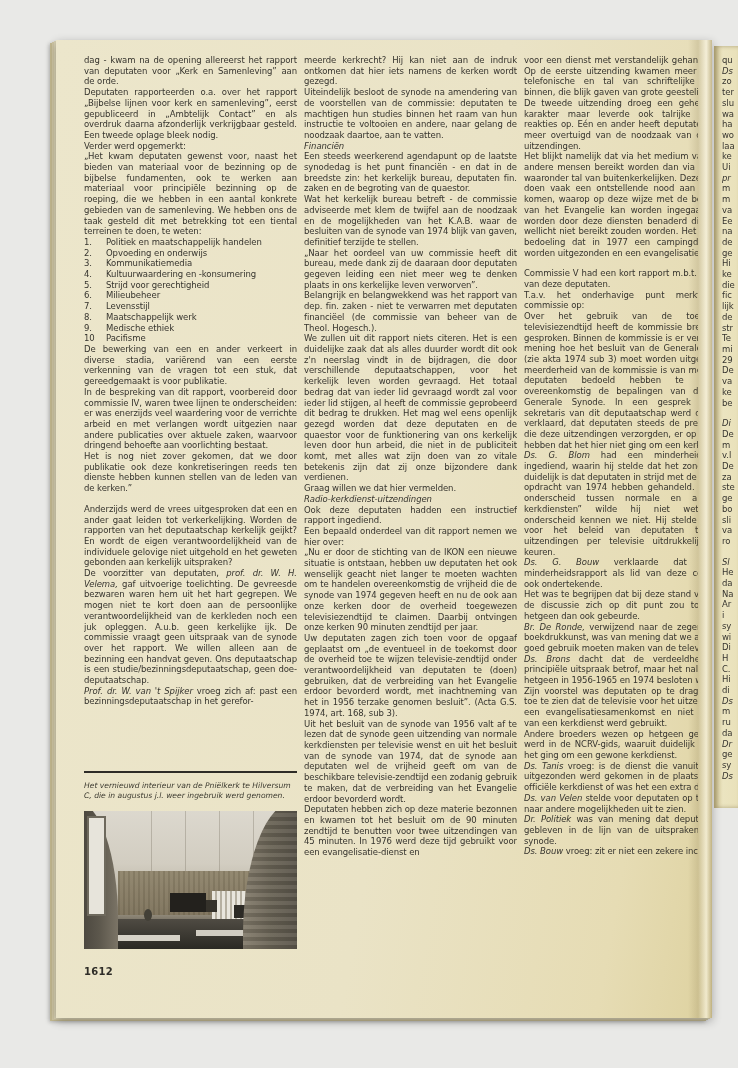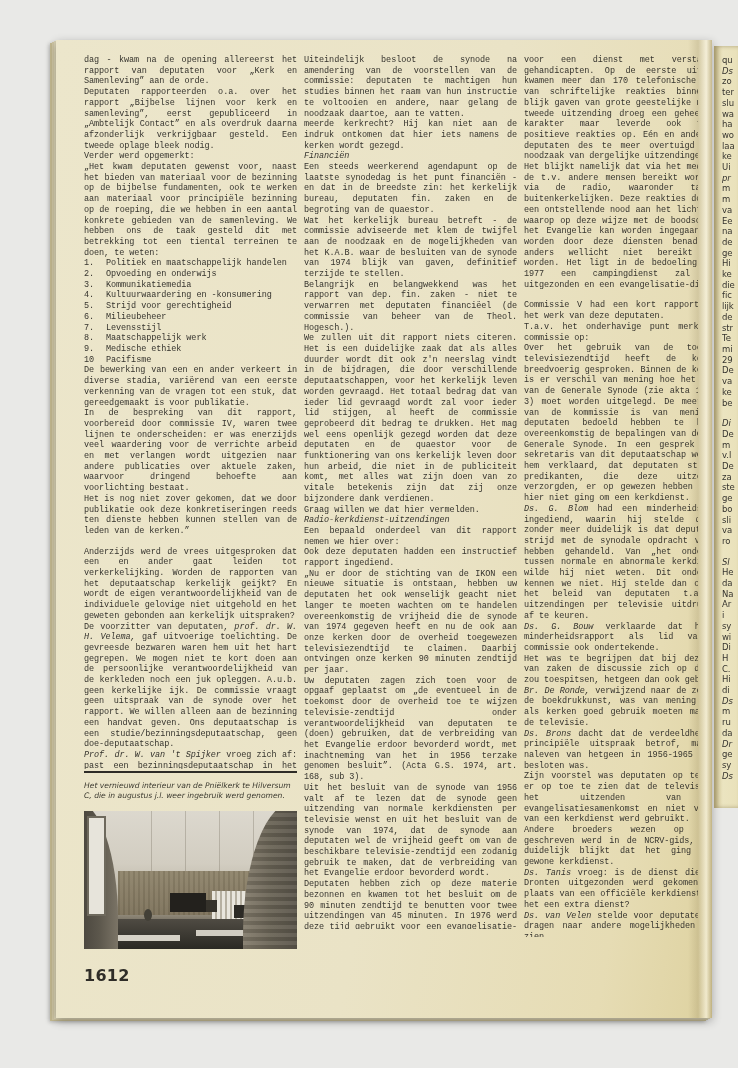--- a/index.html
+++ b/index.html
@@ -15,21 +15,21 @@
     box-shadow:
       0 3px 9px rgba(0,0,0,.30),
       -2px 1px 0 #d9d2b4,
       -4px 2px 0 #cfc6a4,
       -6px 3px 0 #c2b890,
       -7px 4px 4px rgba(0,0,0,.25);
   }
   .col{
     position:absolute;top:15px;width:213px;
     font-size:8.5px;line-height:10.7px;letter-spacing:-0.08px;
-    color:#36342e;text-align:justify;font-family:Liberation Mono, monospace;
+    color:#36342e;text-align:justify;
   }
   .col1{left:28px;height:714px;overflow:hidden;}
   .col2{left:248px;height:874px;overflow:hidden;}
   .col3clip{position:absolute;left:468px;top:15px;width:174px;height:882px;overflow:hidden;}
   .col3{position:relative;top:0;left:0;width:213px;}
   .blk{margin:0;}
   .s-h{font-style:italic;}
   .s-sp{height:10px;}
   .s-li{display:flex;text-align:left;}
   .num{flex:0 0 22px;}
@@ -58,21 +58,21 @@
   .ph-slats{position:absolute;left:128px;top:80px;width:54px;height:32px;
     background:repeating-linear-gradient(90deg,#e9e6dd 0 3px,#b6b0a1 3px 5px);}
   .ph-floor{position:absolute;left:0;bottom:0;width:100%;height:30px;background:linear-gradient(180deg,#4f4b43,#2b2923);}
   .ph-benchL{position:absolute;left:0;bottom:8px;width:96px;height:6px;background:#d6d2c7;box-shadow:0 9px 0 -3px #bdb8ab;}
   .ph-benchR{position:absolute;left:112px;bottom:13px;width:101px;height:6px;background:#d1cdc2;box-shadow:0 9px 0 -3px #b8b3a6;}
   .ph-pulpit{position:absolute;left:86px;top:82px;width:36px;height:19px;background:#23211d;}
   .ph-pulpit:after{content:"";position:absolute;right:-11px;bottom:0;width:11px;height:12px;background:#35322b;}
   .ph-plant1{position:absolute;left:22px;top:90px;width:11px;height:17px;background:#3a382f;border-radius:50% 50% 30% 30%;}
   .ph-plant2{position:absolute;left:60px;top:98px;width:8px;height:12px;background:#434037;border-radius:50%;}
   .ph-bin{position:absolute;left:150px;top:94px;width:11px;height:13px;background:#2c2a25;}
-  .pagenum{position:absolute;left:28px;top:926px;font-size:16px;font-weight:bold;color:#2f2d28;letter-spacing:.3px;}
+  .pagenum{position:absolute;left:28px;top:926px;font-size:10px;font-weight:bold;color:#2f2d28;letter-spacing:.3px;}
   
   .fold{position:absolute;right:0;top:0;width:24px;height:100%;
     background:linear-gradient(90deg,rgba(95,78,35,0) 0%,rgba(95,78,35,.15) 42%,rgba(255,252,240,.55) 76%,rgba(120,100,50,.30) 100%);}
   .page2{
     position:absolute;left:714px;top:46px;width:24px;height:762px;
     background:linear-gradient(90deg,#d6cb9e 0%,#ebe4c0 38%,#e9e1ba 100%);
     box-shadow:inset 3px 0 4px rgba(100,85,40,.45);
   }
   .colf{
     position:absolute;left:8px;top:9px;width:18px;height:944px;overflow:hidden;
@@ -134,31 +134,32 @@
       <div class="blk"><span class="txt">In de bespreking van dit rapport, voorbereid door commissie IV, waren twee lijnen te onderscheiden: er was enerzijds veel waardering voor de verrichte arbeid en met verlangen wordt uitgezien naar andere publicaties over aktuele zaken, waarvoor dringend behoefte aan voorlichting bestaat.</span></div>
       <div class="blk"><span class="txt">Het is nog niet zover gekomen, dat we door publikatie ook deze konkretiseringen reeds ten dienste hebben kunnen stellen van de leden van de kerken.”</span></div>
       <div class="blk s-sp"></div>
       <div class="blk"><span class="txt">Anderzijds werd de vrees uitgesproken dat een en ander gaat leiden tot verkerkelijking. Worden de rapporten van het deputaatschap kerkelijk geijkt? En wordt de eigen verantwoordelijkheid van de individuele gelovige niet uitgehold en het geweten gebonden aan kerkelijk uitspraken?</span></div>
       <div class="blk"><span class="pre">De voorzitter van deputaten, </span><span class="lead">prof. dr. W. H. Velema,</span><span class="txt"> gaf uitvoerige toelichting. De gevreesde bezwaren waren hem uit het hart gegrepen. We mogen niet te kort doen aan de persoonlijke verantwoordelijkheid van de kerkleden noch een juk opleggen. A.u.b. geen kerkelijke ijk. De commissie vraagt geen uitspraak van de synode over het rapport. We willen alleen aan de bezinning een handvat geven. Ons deputaatschap is een studie/bezinningsdeputaatschap, geen doe-deputaatschap.</span></div>
       <div class="blk"><span class="lead">Prof. dr. W. van 't Spijker</span><span class="txt"> vroeg zich af: past een bezinningsdeputaatschap in het gerefor-</span></div>
     </div>
 
   <div class="col col2">
 
-  <div class="blk"><span class="txt">Uiteindelijk besloot de synode na amendering van de voorstellen van de commissie: deputaten te machtigen hun studies binnen het raam van hun instructie te voltooien en andere, naar gelang de noodzaak daartoe, aan te vatten.</span></div>
-      <div class="blk"><span class="txt">meerde kerkrecht? Hij kan niet aan de indruk ontkomen dat hier iets namens de kerken wordt gezegd.</span></div>
+  <div class="blk"><span class="txt">meerde kerkrecht? Hij kan niet aan de indruk ontkomen dat hier iets namens de kerken wordt gezegd.</span></div>
+      <div class="blk"><span class="txt">Uiteindelijk besloot de synode na amendering van de voorstellen van de commissie: deputaten te machtigen hun studies binnen het raam van hun instructie te voltooien en andere, naar gelang de noodzaak daartoe, aan te vatten.</span></div>
       <div class="blk s-h"><span class="txt">Financiën</span></div>
       <div class="blk"><span class="txt">Een steeds weerkerend agendapunt op de laatste synodedag is het punt financiën - en dat in de breedste zin: het kerkelijk bureau, deputaten fin. zaken en de begroting van de quaestor.</span></div>
       <div class="blk"><span class="txt">Wat het kerkelijk bureau betreft - de commissie adviseerde met klem de twijfel aan de noodzaak en de mogelijkheden van het K.A.B. waar de besluiten van de synode van 1974 blijk van gaven, definitief terzijde te stellen.</span></div>
+      <div class="blk"><span class="txt">„Naar het oordeel van uw commissie heeft dit bureau, mede dank zij de daaraan door deputaten gegeven leiding een niet meer weg te denken plaats in ons kerkelijke leven verworven”.</span></div>
       <div class="blk"><span class="txt">Belangrijk en belangwekkend was het rapport van dep. fin. zaken - niet te verwarren met deputaten financiëel (de commissie van beheer van de Theol. Hogesch.).</span></div>
       <div class="blk"><span class="txt">We zullen uit dit rapport niets citeren. Het is een duidelijke zaak dat als alles duurder wordt dit ook z'n neerslag vindt in de bijdragen, die door verschillende deputaatschappen, voor het kerkelijk leven worden gevraagd. Het totaal bedrag dat van ieder lid gevraagd wordt zal voor ieder lid stijgen, al heeft de commissie geprobeerd dit bedrag te drukken. Het mag wel eens openlijk gezegd worden dat deze deputaten en de quaestor voor de funktionering van ons kerkelijk leven door hun arbeid, die niet in de publiciteit komt, met alles wat zijn doen van zo vitale betekenis zijn dat zij onze bijzondere dank verdienen.</span></div>
       <div class="blk"><span class="txt">Graag willen we dat hier vermelden.</span></div>
       <div class="blk s-h"><span class="txt">Radio-kerkdienst-uitzendingen</span></div>
+      <div class="blk"><span class="txt">Ook deze deputaten hadden een instructief rapport ingediend.</span></div>
       <div class="blk"><span class="txt">Een bepaald onderdeel van dit rapport nemen we hier over:</span></div>
-      <div class="blk"><span class="txt">Ook deze deputaten hadden een instructief rapport ingediend.</span></div>
       <div class="blk"><span class="txt">„Nu er door de stichting van de IKON een nieuwe situatie is ontstaan, hebben uw deputaten het ook wenselijk geacht niet langer te moeten wachten om te handelen overeenkomstig de vrijheid die de synode van 1974 gegeven heeft en nu de ook aan onze kerken door de overheid toegewezen televisiezendtijd te claimen. Daarbij ontvingen onze kerken 90 minuten zendtijd per jaar.</span></div>
       <div class="blk"><span class="txt">Uw deputaten zagen zich toen voor de opgaaf geplaatst om „de eventueel in de toekomst door de overheid toe te wijzen televisie-zendtijd onder verantwoordelijkheid van deputaten te (doen) gebruiken, dat de verbreiding van het Evangelie erdoor bevorderd wordt, met inachtneming van het in 1956 terzake genomen besluit”. (Acta G.S. 1974, art. 168, sub 3).</span></div>
       <div class="blk"><span class="txt">Uit het besluit van de synode van 1956 valt af te lezen dat de synode geen uitzending van normale kerkdiensten per televisie wenst en uit het besluit van de synode van 1974, dat de synode aan deputaten wel de vrijheid geeft om van de beschikbare televisie-zendtijd een zodanig gebruik te maken, dat de verbreiding van het Evangelie erdoor bevorderd wordt.</span></div>
       <div class="blk"><span class="txt">Deputaten hebben zich op deze materie bezonnen en kwamen tot het besluit om de 90 minuten zendtijd te benutten voor twee uitzendingen van 45 minuten. In 1976 werd deze tijd gebruikt voor een evangelisatie-dienst en</span></div>
     </div>
 
   <div class="col3clip">
     <div class="col col3">
 
     <div class="blk"><span class="txt">voor een dienst met verstandelijk gehandicapten. Op de eerste uitzending kwamen meer dan 170 telefonische en tal van schriftelijke reakties binnen, die blijk gaven van grote geestelijke nood. De tweede uitzending droeg een geheel ander karakter maar leverde ook talrijke positieve reakties op. Eén en ander heeft deputaten des te meer overtuigd van de noodzaak van dergelijke uitzendingen.</span></div>

